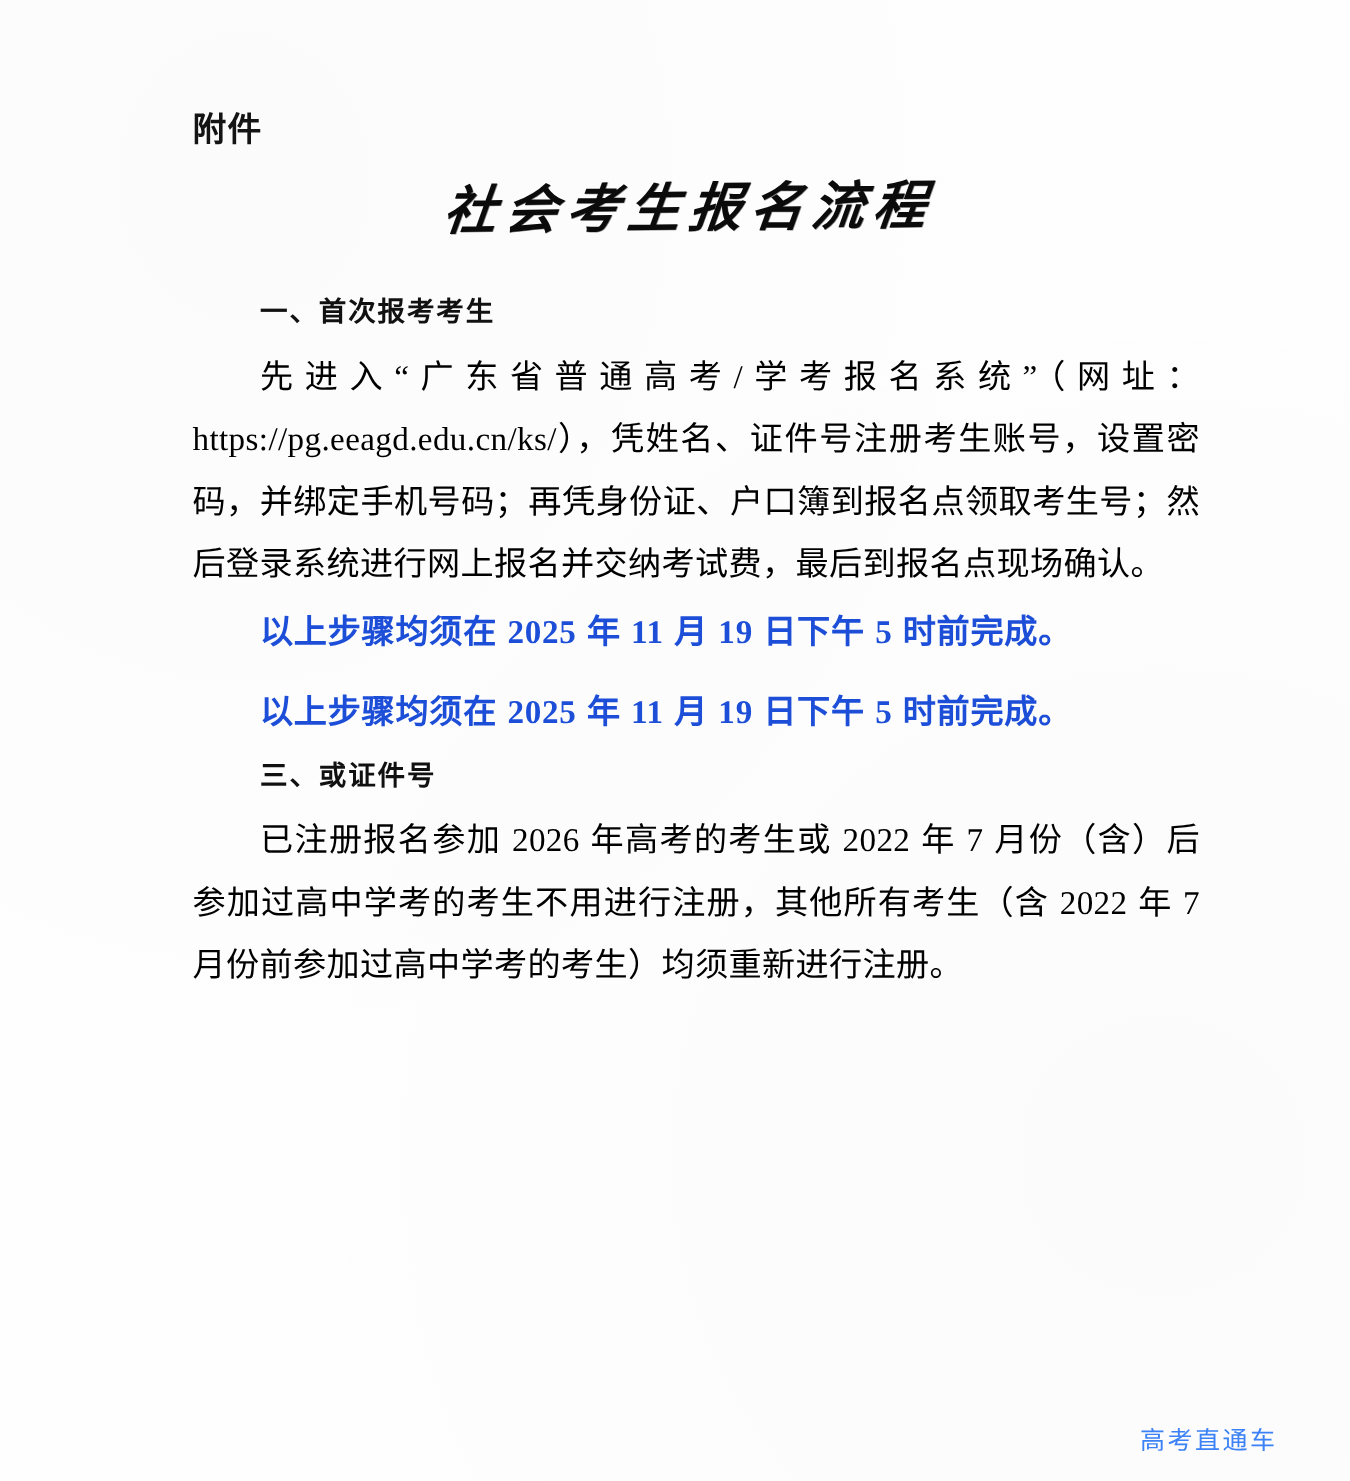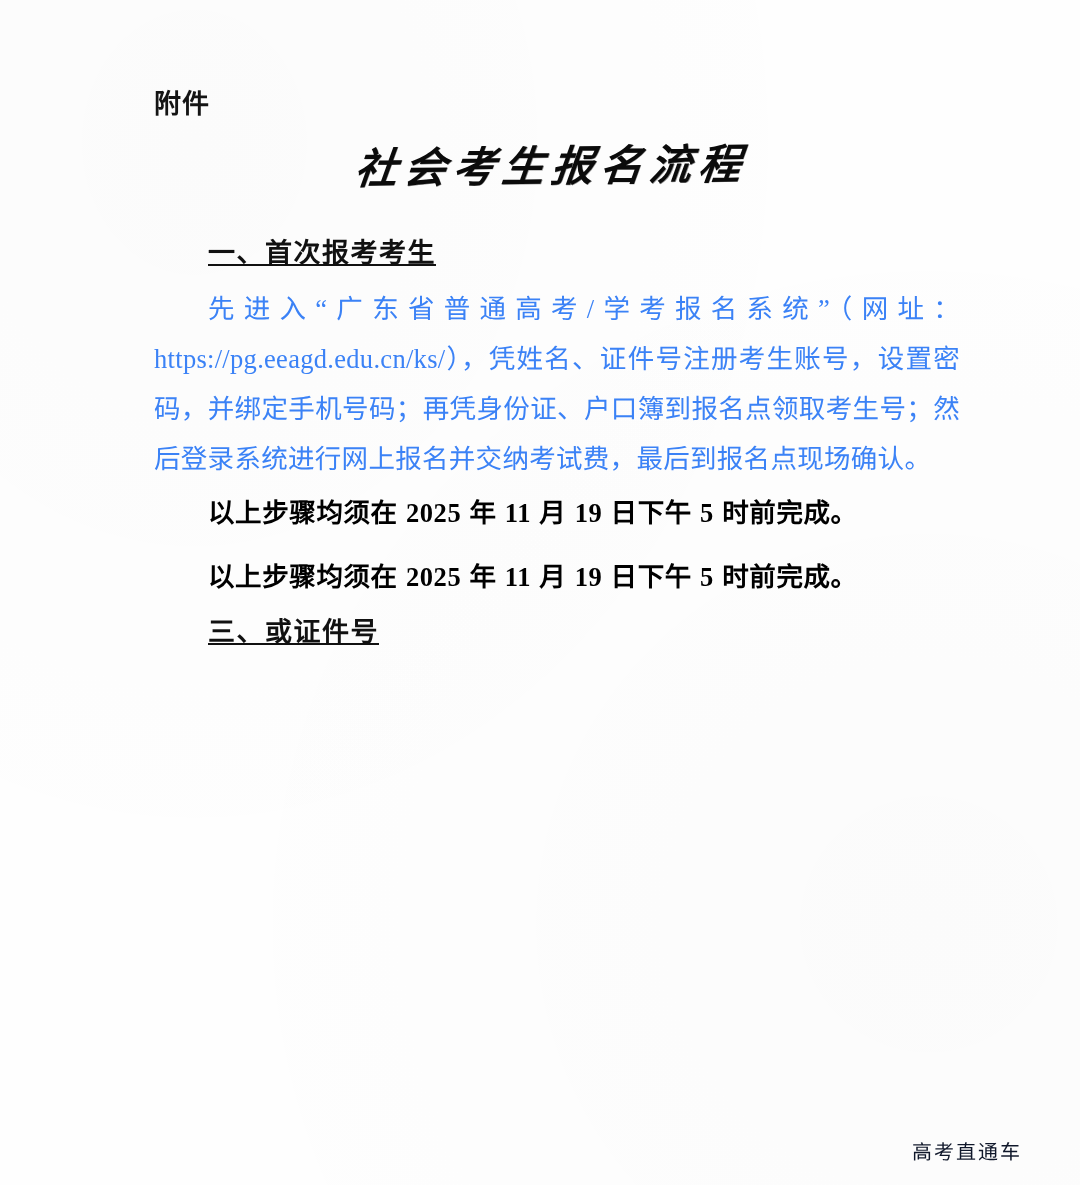--- a/index.html
+++ b/index.html
@@ -69,62 +69,61 @@
   
   .body-block {
     position: absolute;
     left: 142px;
     top: 233px;
     width: 806px;
   }
 
   .section-heading {
     font-family: "Liberation Sans", "DejaVu Sans", sans-serif;
-    font-size: 27px;
+    font-size: 22px;
     font-weight: 700;
     color: #111111;
     letter-spacing: 1.5px;
     margin: 0 0 10px 0;
     padding-left: 54px;
     line-height: 1.5;
-    text-decoration: underline;
   }
 
   .para {
     font-family: "Liberation Serif", "DejaVu Serif", serif;
     font-size: 26.5px;
     line-height: 50px;
-    color: #3b82f6;
+    color: #000000;
     margin: 0 0 2px 0;
     text-align: justify;
     text-justify: inter-ideograph;
     text-indent: 54px;
     letter-spacing: 0.3px;
     word-spacing: 1px;
   }
 
   .para.deadline {
     font-weight: 700;
     letter-spacing: 0.6px;
-    color: #000000;
+    color: #1d4ed8;
     margin-top: 4px;
     margin-bottom: 4px;
   }
 
   .sec-gap { height: 6px; }
 
   
   .watermark {
     position: absolute;
     left: 900px;
     top: 1136px;
     font-family: "Liberation Sans", "DejaVu Sans", sans-serif;
     font-size: 20px;
     letter-spacing: 2px;
-    color: #0f172a;
+    color: #3b82f6;
     user-select: none;
   }
 </style>
 </head>
 <body>
 
 <div class="paper"></div>
 
 <div class="page">
 
@@ -138,18 +137,19 @@
     <p class="para">先进入“广东省普通高考/学考报名系统”（网址：https://pg.eeagd.edu.cn/ks/），凭姓名、证件号注册考生账号，设置密码，并绑定手机号码；再凭身份证、户口簿到报名点领取考生号；然后登录系统进行网上报名并交纳考试费，最后到报名点现场确认。</p>
     <p class="para deadline">以上步骤均须在 2025 年 11 月 19 日下午 5 时前完成。</p>
 
     <div class="sec-gap"></div>
 
     <p class="para deadline">以上步骤均须在 2025 年 11 月 19 日下午 5 时前完成。</p>
 
     <div class="sec-gap"></div>
 
     <h2 class="section-heading">三、或证件号</h2>
+    <p class="para">已注册报名参加 2026 年高考的考生或 2022 年 7 月份（含）后参加过高中学考的考生不用进行注册，其他所有考生（含 2022 年 7 月份前参加过高中学考的考生）均须重新进行注册。</p>
 
   </div>
 
   <div class="watermark">高考直通车</div>
 
 </div>
 
 </body></html>

